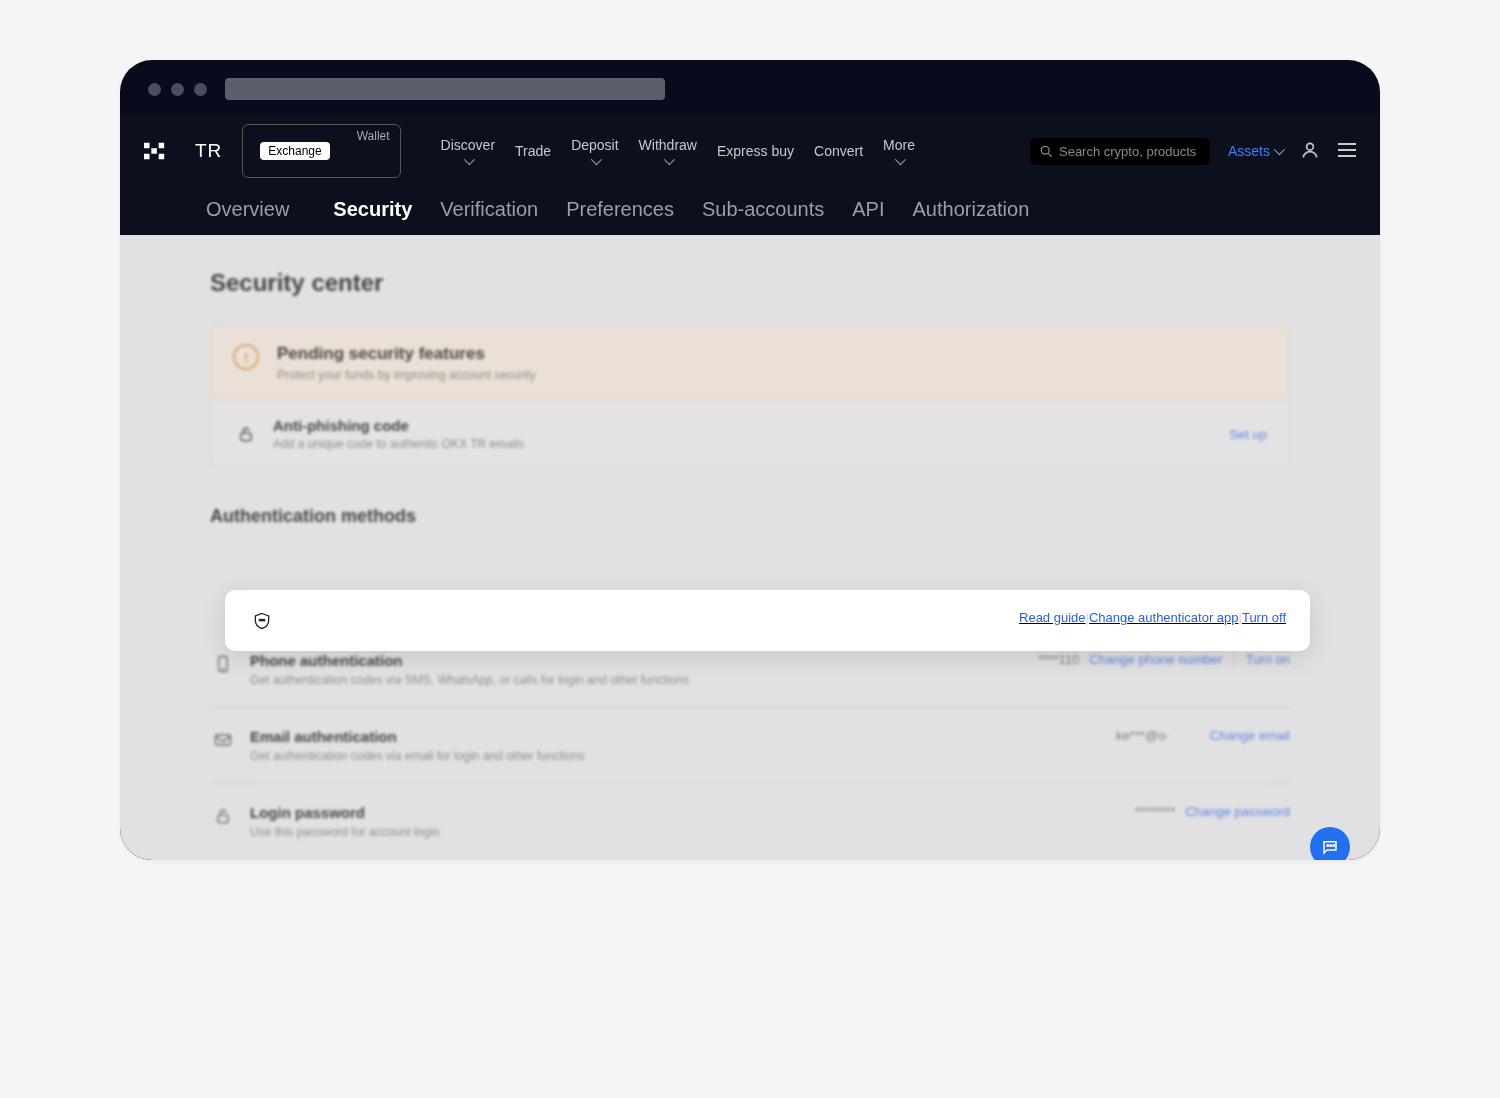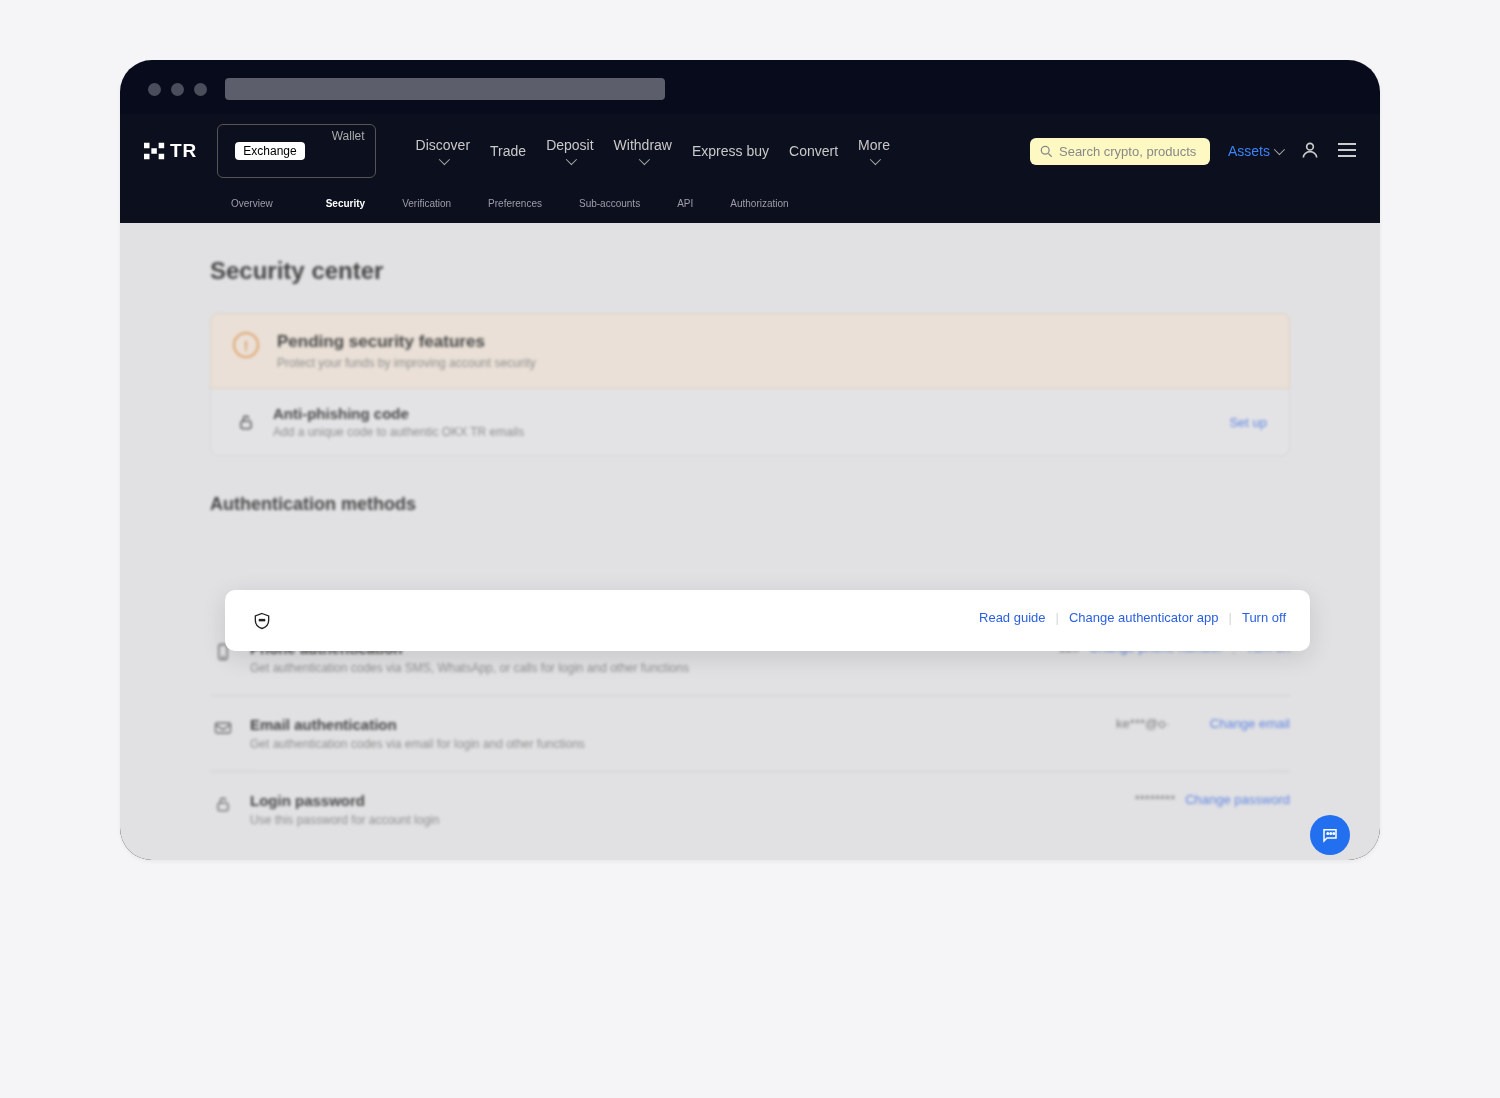--- a/index.html
+++ b/index.html
@@ -78,37 +78,37 @@
   .nav-main .nav-item { display: inline-flex; align-items: center; gap: 4px; cursor: pointer; flex-direction: column; }
   .chevron-down {
     width: 8px; height: 8px;
     border-right: 1.5px solid #aaa;
     border-bottom: 1.5px solid #aaa;
     transform: rotate(45deg) translateY(-2px);
     display: inline-block;
   }
   .header-right { margin-left: auto; display: flex; align-items: center; gap: 18px; }
   .search-box {
-    background: #fef9c3;
+    background: #000000;
     border-radius: 6px;
     padding: 6px 10px;
     display: flex; align-items: center; gap: 6px;
     width: 180px;
     color: #888; font-size: 13px;
   }
   .assets-item { display: inline-flex; align-items: center; gap: 4px; color: #3b82f6; cursor: pointer; }
   .user-icon, .menu-icon {
     color: #ccc; cursor: pointer;
   }
   
   .subnav {
     background: #0c0f1d;
-    padding: 10px 24px 14px 111px;
-    display: flex; gap: 37px;
-    font-size: 10px;
+    padding: 10px 24px 14px 86px;
+    display: flex; gap: 28px;
+    font-size: 20px;
     color: #9c9ea8;
   }
   .subnav .tab { cursor: pointer; }
   .subnav .tab.active { color: #fff; font-weight: 600; margin-left: 16px; }
   
   .content {
     background: #e1e1e3;
     height: calc(100% - 50px - 44px - 44px);
     overflow: hidden;
     position: relative;
@@ -174,21 +174,21 @@
     box-shadow: 0 6px 24px rgba(0,0,0,0.12);
     padding: 20px 24px;
     display: flex; align-items: flex-start;
   }
   .highlight-card .icon-slot {
     width: 26px; display: flex; justify-content: center; align-items: flex-start;
     margin-right: 14px; padding-top: 1px; color: #222;
   }
   .highlight-card .title { font-size: 15px; font-weight: 600; color: #000; }
   .highlight-card .desc { font-size: 12px; color: #7b7b7b; margin-top: 4px; }
-  .highlight-card .actions { margin-left: auto; display: flex; align-items: center; gap: 10px; font-size: 13px; white-space: nowrap; }
+  .highlight-card .actions { margin-left: auto; display: flex; align-items: center; font-size: 13px; white-space: nowrap; text-decoration: underline; }
   .highlight-card .actions .link { color: #2a5fe0; cursor: pointer; }
   .highlight-card .actions .sep { color: #d6d6d9; }
   
   .chat-fab {
     position: absolute;
     right: 30px; bottom: 30px;
     width: 40px; height: 40px;
     background: #226ff0;
     border-radius: 50%;
     display: flex; align-items: center; justify-content: center;
@@ -215,21 +215,21 @@
 
   <div class="site-header">
     <div class="logo">
       <svg width="22" height="18" viewBox="0 0 24 18">
           <rect x="0" y="0" width="6" height="6" fill="#fff"></rect>
           <rect x="0" y="12" width="6" height="6" fill="#fff"></rect>
           <rect x="8" y="6" width="6" height="6" fill="#fff"></rect>
           <rect x="16" y="0" width="6" height="6" fill="#fff"></rect>
           <rect x="16" y="12" width="6" height="6" fill="#fff"></rect>
         </svg>
-      <span style="font-weight:700;letter-spacing:1px;">TR</span>
+      <span style="font-weight:400;letter-spacing:1px;margin-left:25px;">TR</span>
     </div>
     <div class="mode-switch">
       <span class="active">Exchange</span>
       <span>Wallet</span>
     </div>
     <div class="nav-main">
       <span class="nav-item">
           <span>Discover</span>
           <span class="chevron-down"></span>
         </span>

